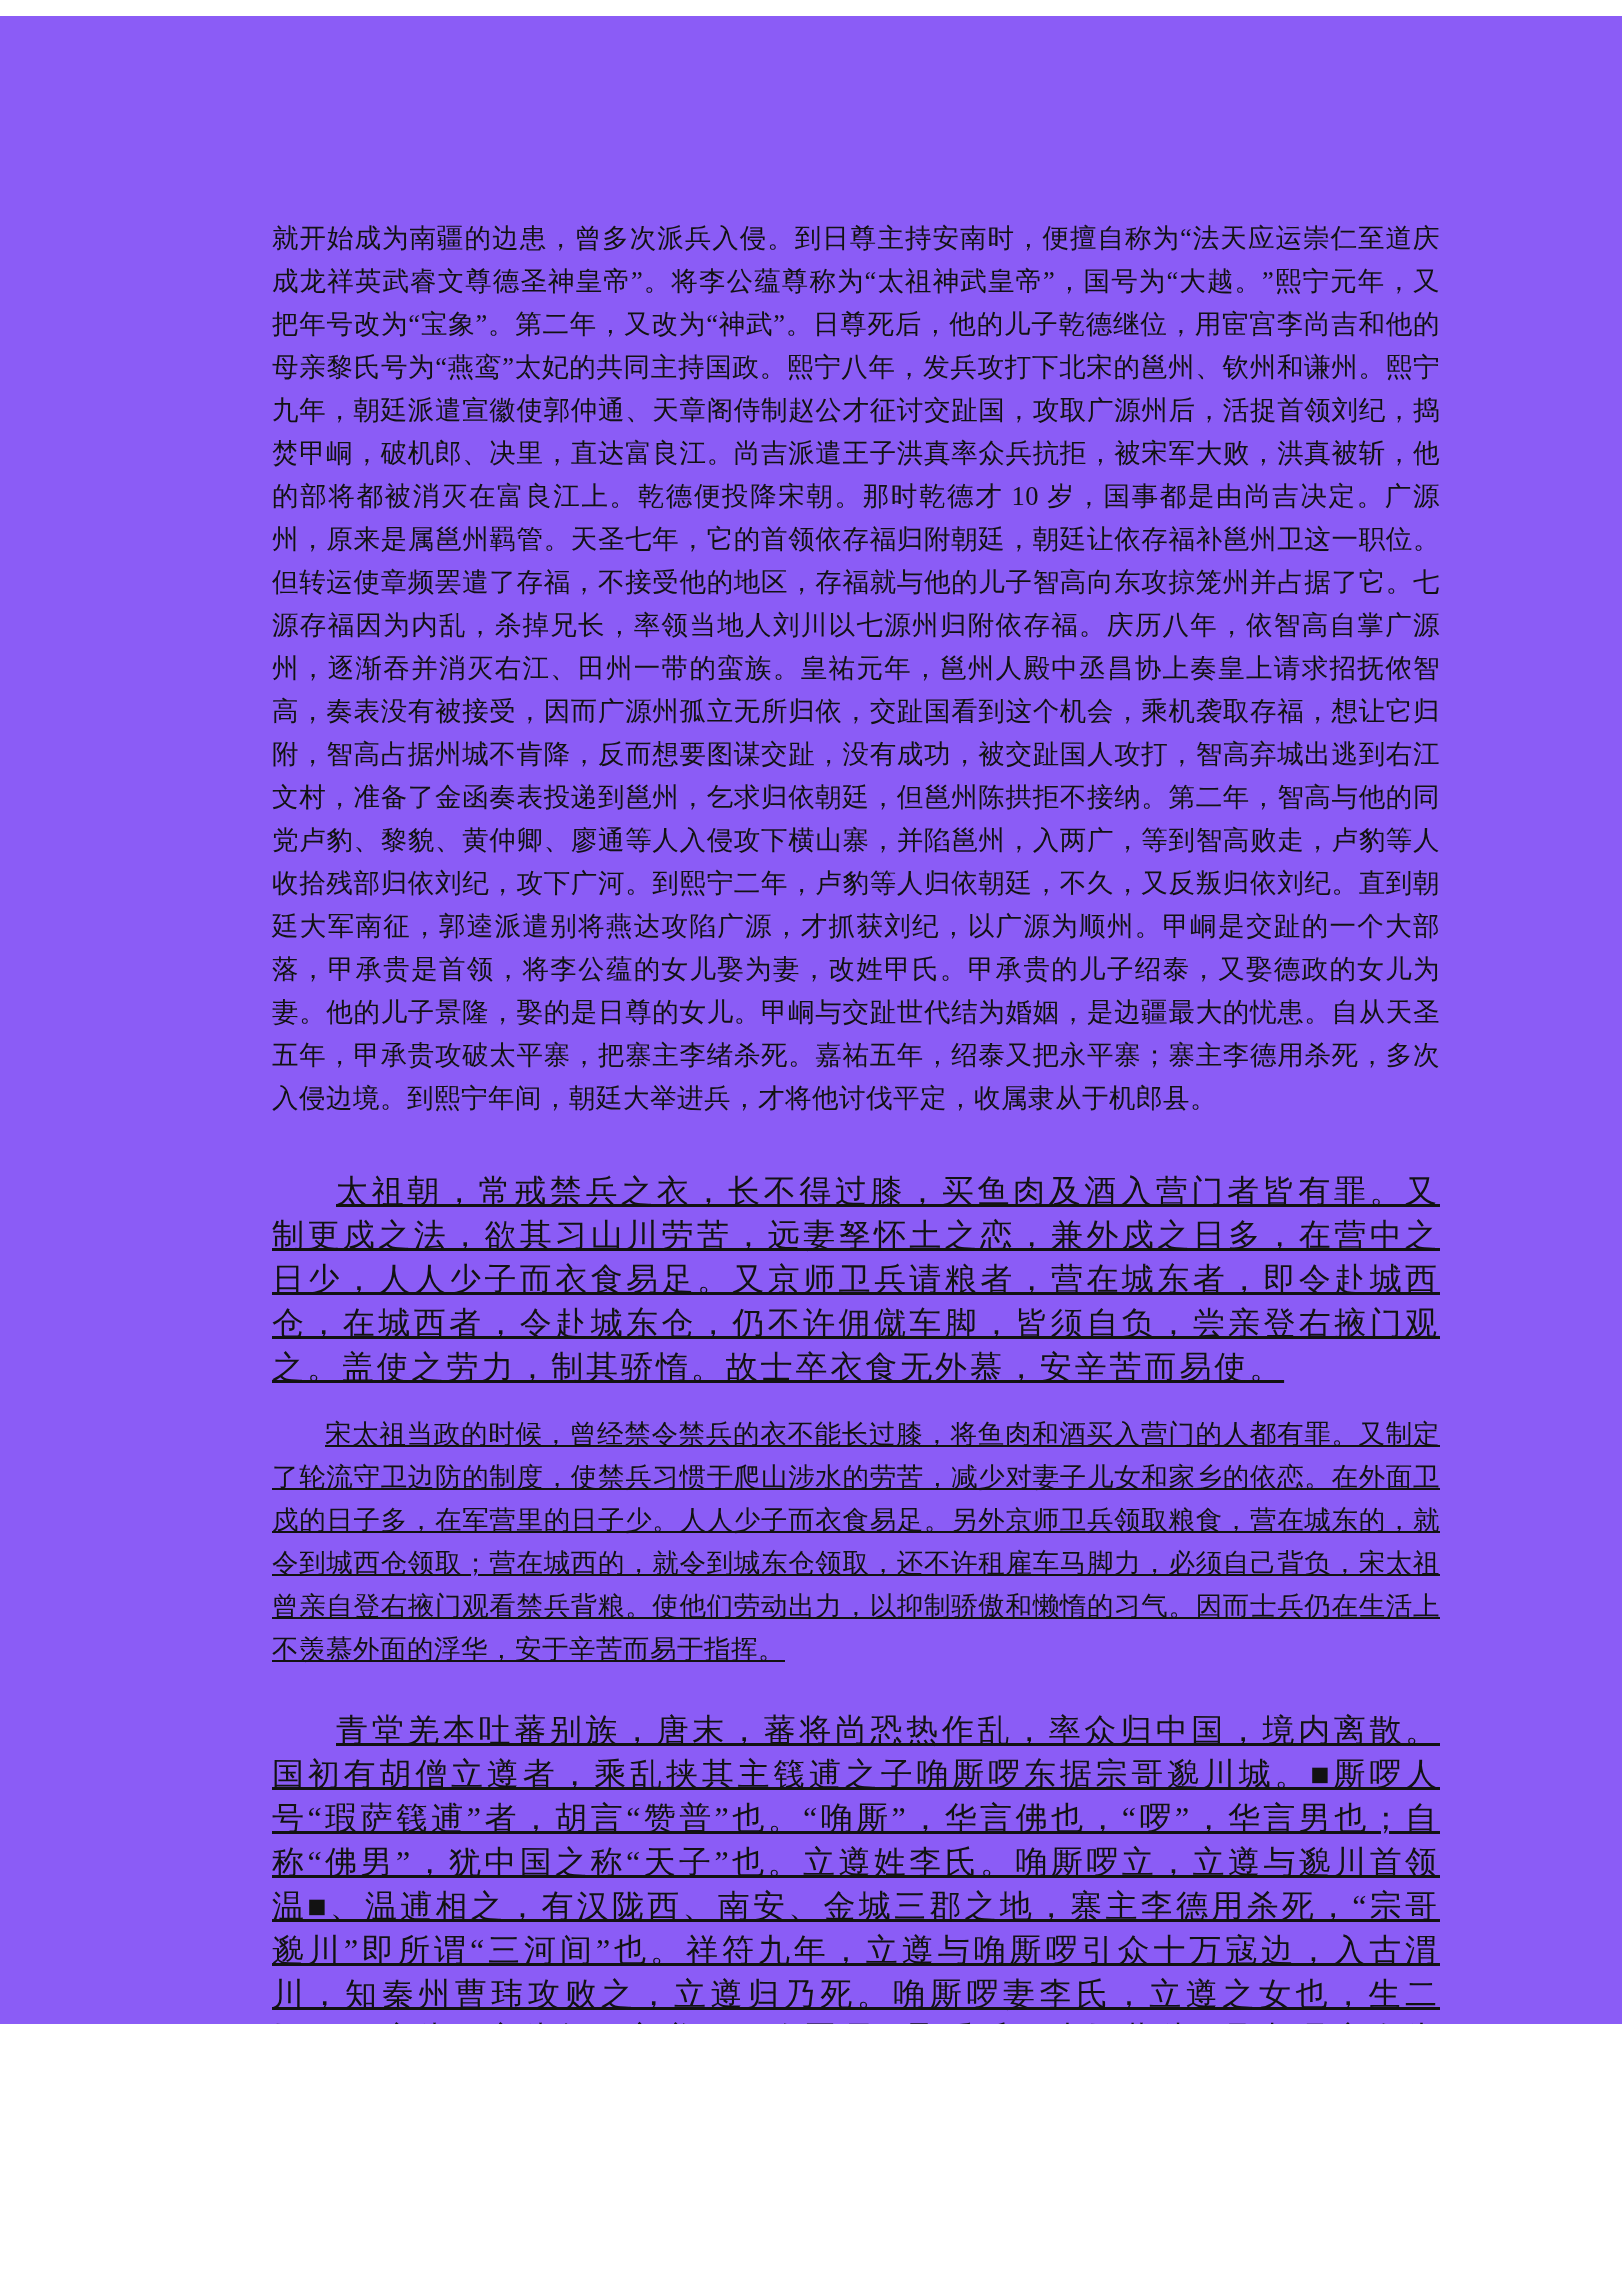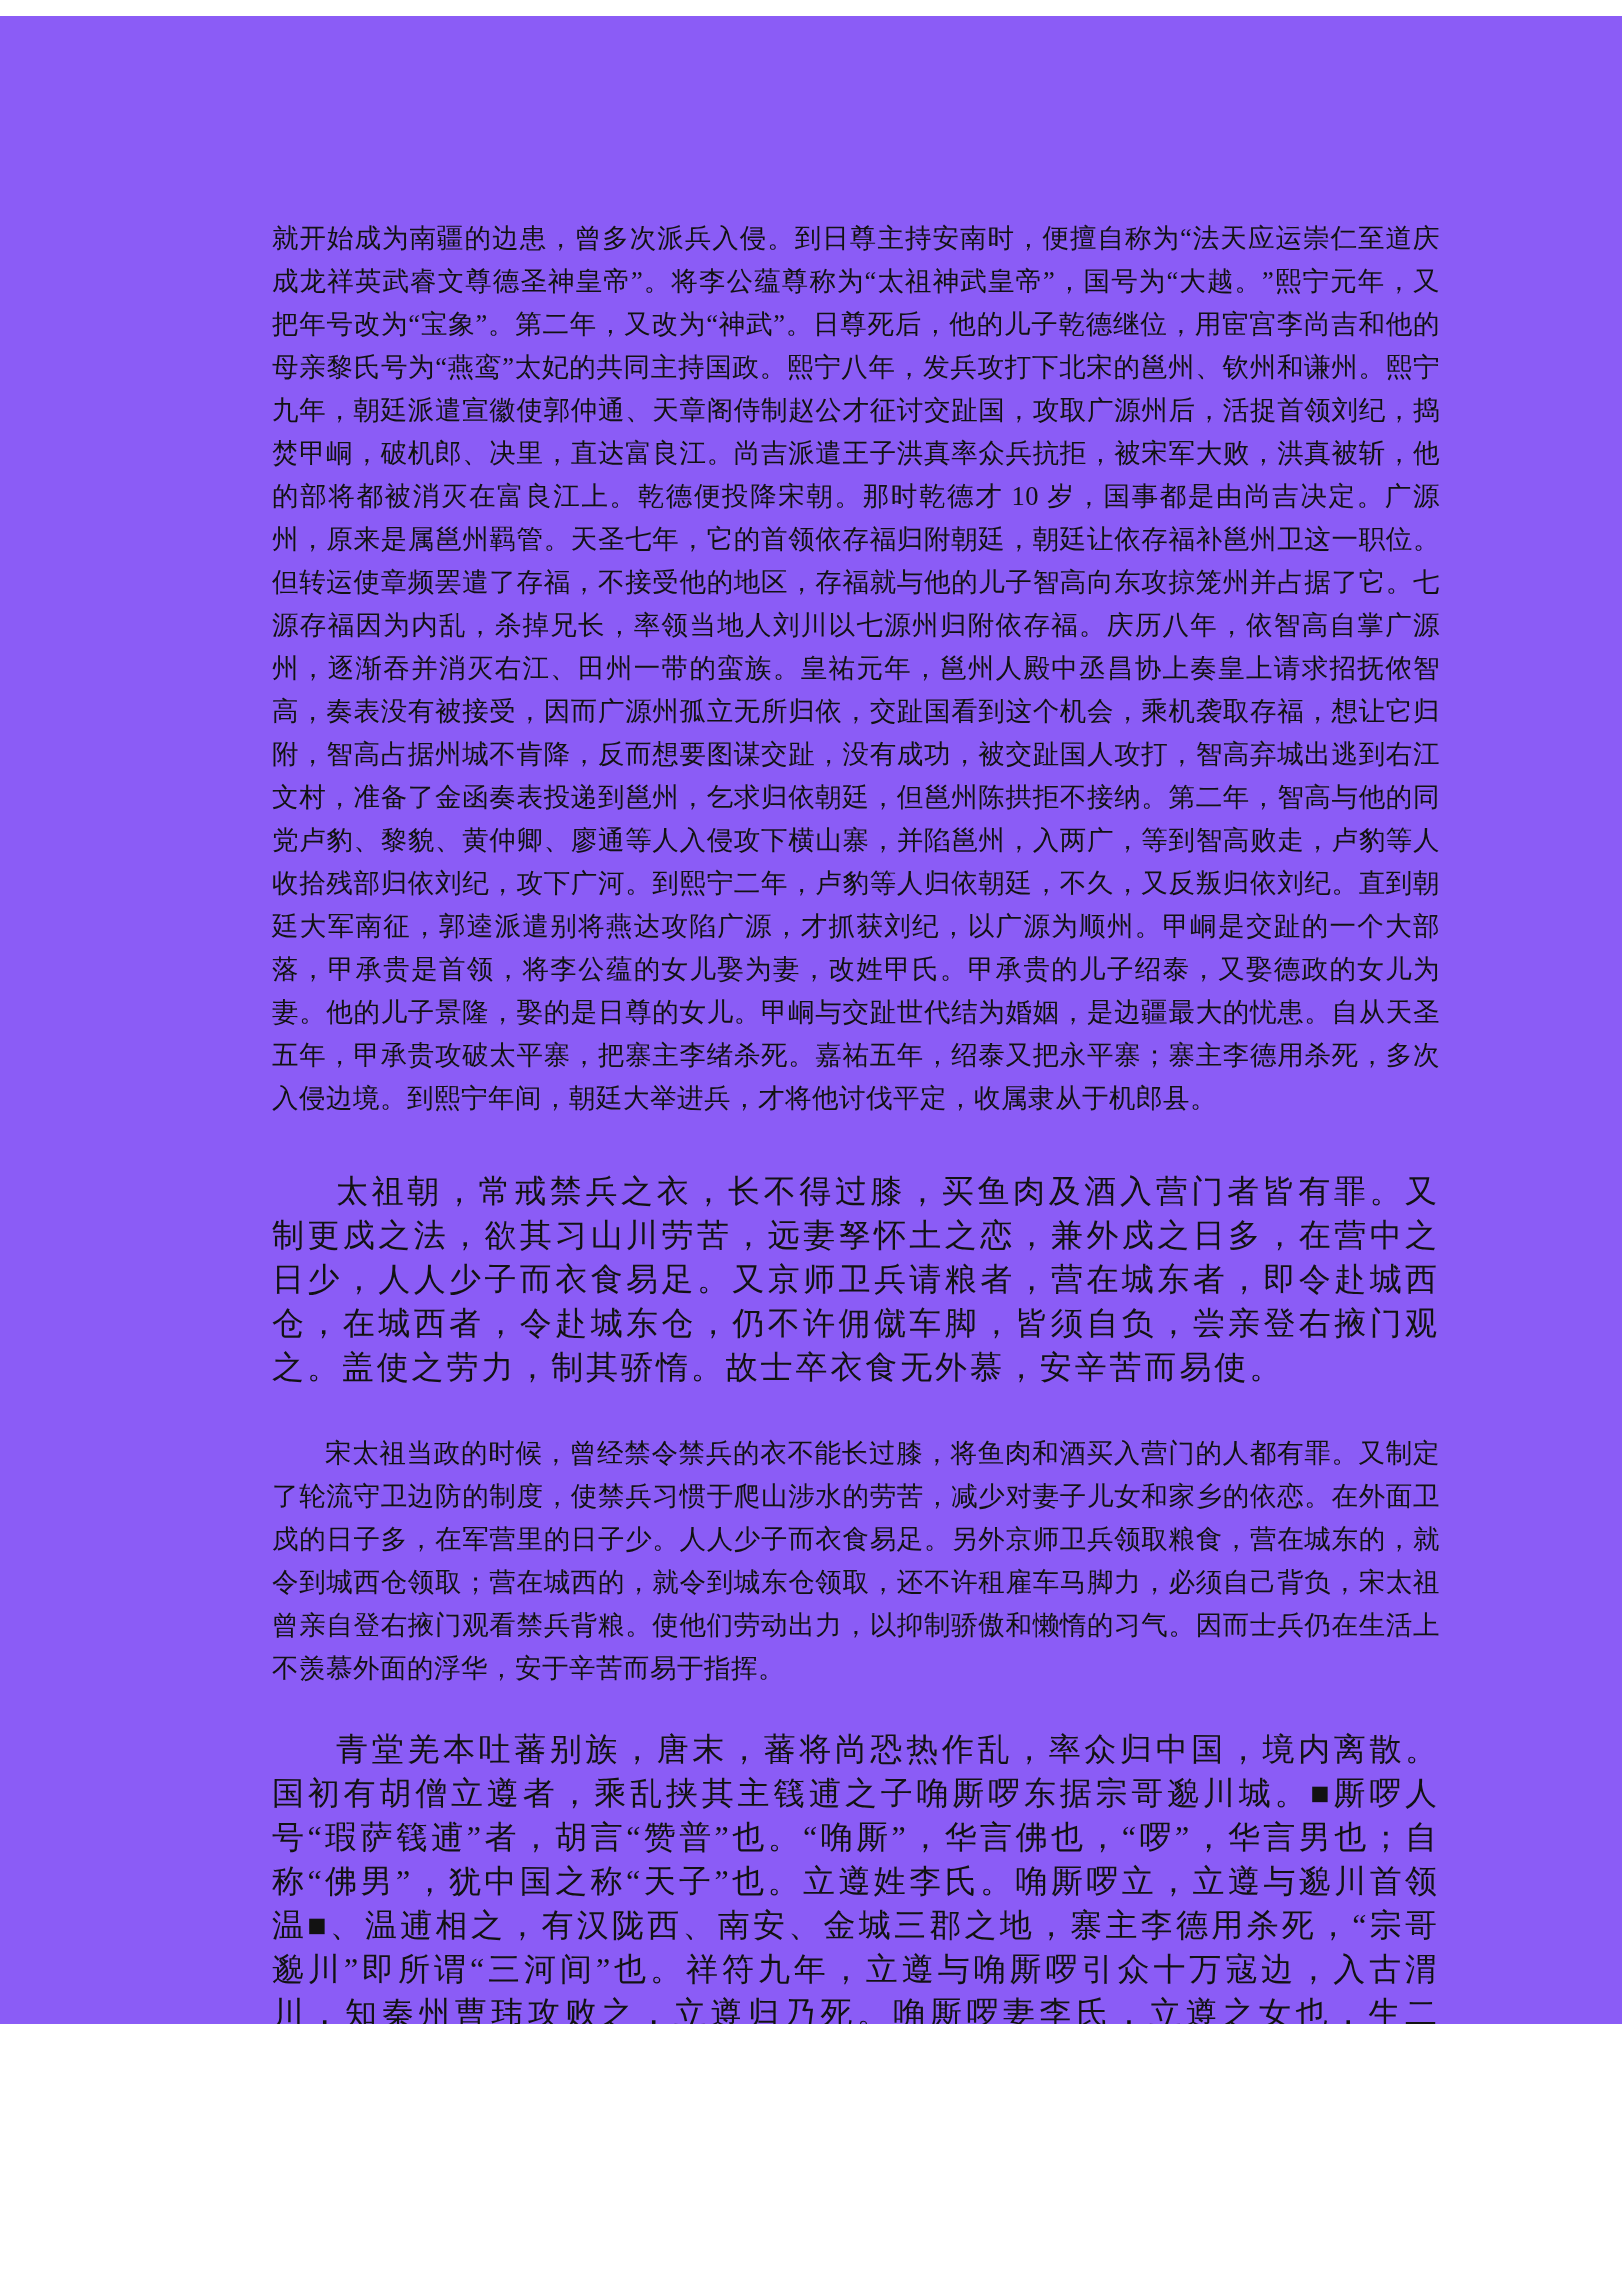--- a/index.html
+++ b/index.html
@@ -42,23 +42,24 @@
     line-height: 43px;
     letter-spacing: 0.5px;
   }
   .para-large {
     font-size: 32px;
     line-height: 44px;
     letter-spacing: 2.9px;
   }
   .indent-2 {
     text-indent: 2em;
+    text-decoration: underline;
   }
   .gap-before-classical { margin-top: 49px; }
-  .gap-before-translation { margin-top: 43px; }
+  .gap-before-translation { margin-top: 24px; }
   .gap-before-qingtang { margin-top: 37px; }
 </style>
 </head>
 <body>
 
 <div class="page">
   <div class="content">
 
     <p class="para-small">就开始成为南疆的边患，曾多次派兵入侵。到日尊主持安南时，便擅自称为“法天应运崇仁至道庆成龙祥英武睿文尊德圣神皇帝”。将李公蕴尊称为“太祖神武皇帝”，国号为“大越。”熙宁元年，又把年号改为“宝象”。第二年，又改为“神武”。日尊死后，他的儿子乾德继位，用宦宫李尚吉和他的母亲黎氏号为“燕鸾”太妃的共同主持国政。熙宁八年，发兵攻打下北宋的邕州、钦州和谦州。熙宁九年，朝廷派遣宣徽使郭仲通、天章阁侍制赵公才征讨交趾国，攻取广源州后，活捉首领刘纪，捣焚甲峒，破机郎、决里，直达富良江。尚吉派遣王子洪真率众兵抗拒，被宋军大败，洪真被斩，他的部将都被消灭在富良江上。乾德便投降宋朝。那时乾德才 10 岁，国事都是由尚吉决定。广源州，原来是属邕州羁管。天圣七年，它的首领依存福归附朝廷，朝廷让依存福补邕州卫这一职位。但转运使章频罢遣了存福，不接受他的地区，存福就与他的儿子智高向东攻掠笼州并占据了它。七源存福因为内乱，杀掉兄长，率领当地人刘川以七源州归附依存福。庆历八年，依智高自掌广源州，逐渐吞并消灭右江、田州一带的蛮族。皇祐元年，邕州人殿中丞昌协上奏皇上请求招抚侬智高，奏表没有被接受，因而广源州孤立无所归依，交趾国看到这个机会，乘机袭取存福，想让它归附，智高占据州城不肯降，反而想要图谋交趾，没有成功，被交趾国人攻打，智高弃城出逃到右江文村，准备了金函奏表投递到邕州，乞求归依朝廷，但邕州陈拱拒不接纳。第二年，智高与他的同党卢豹、黎貌、黄仲卿、廖通等人入侵攻下横山寨，并陷邕州，入两广，等到智高败走，卢豹等人收拾残部归依刘纪，攻下广河。到熙宁二年，卢豹等人归依朝廷，不久，又反叛归依刘纪。直到朝廷大军南征，郭逵派遣别将燕达攻陷广源，才抓获刘纪，以广源为顺州。甲峒是交趾的一个大部落，甲承贵是首领，将李公蕴的女儿娶为妻，改姓甲氏。甲承贵的儿子绍泰，又娶德政的女儿为妻。他的儿子景隆，娶的是日尊的女儿。甲峒与交趾世代结为婚姻，是边疆最大的忧患。自从天圣五年，甲承贵攻破太平寨，把寨主李绪杀死。嘉祐五年，绍泰又把永平寨；寨主李德用杀死，多次入侵边境。到熙宁年间，朝廷大举进兵，才将他讨伐平定，收属隶从于机郎县。</p>
 

